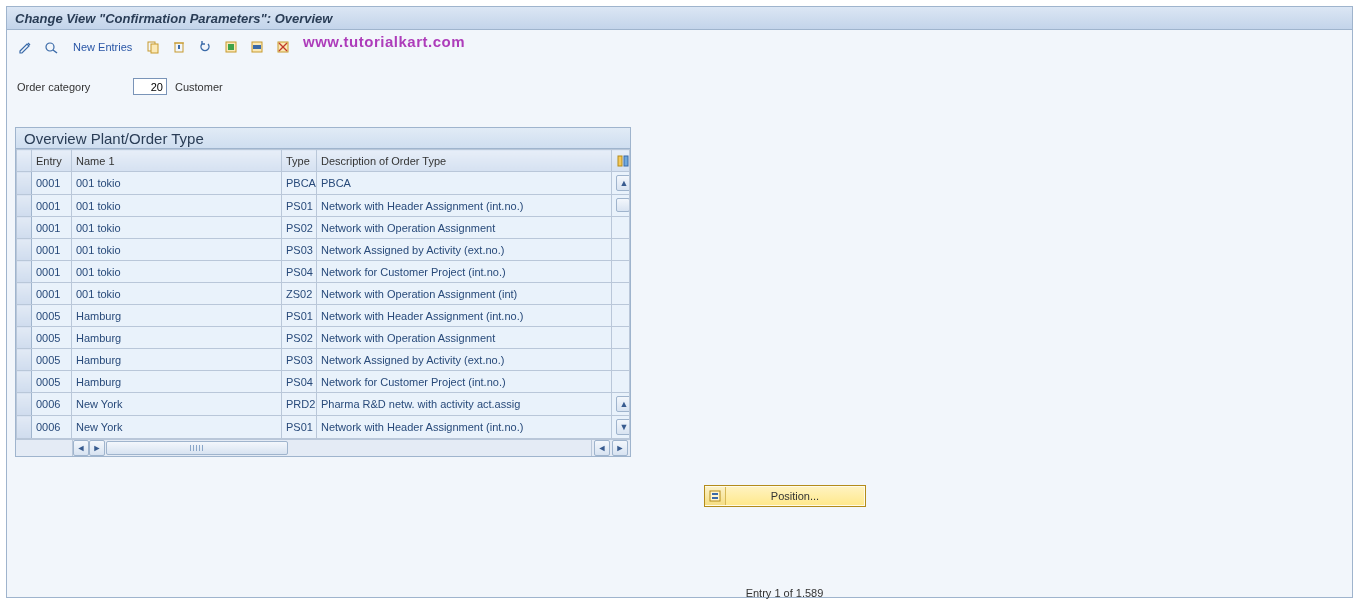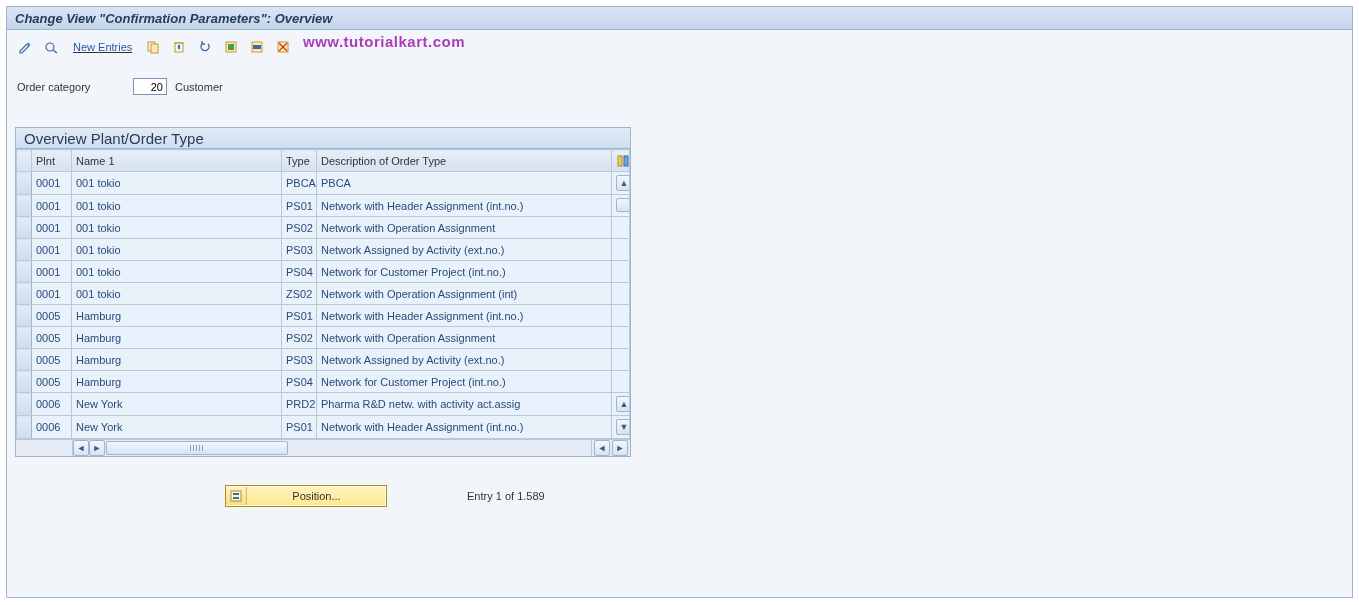--- a/index.html
+++ b/index.html
@@ -32,21 +32,20 @@
     font-size: 13px;
     color: #2a3d56;
   }
   .toolbar {
     height: 26px;
     display: flex;
     align-items: center;
     gap: 4px;
     padding: 4px 8px;
     position: relative;
-    text-decoration: underline;
   }
   .tbtn {
     display: inline-flex;
     align-items: center;
     justify-content: center;
     min-width: 18px;
     height: 18px;
     padding: 0 2px;
     cursor: pointer;
     border-radius: 2px;
@@ -219,20 +218,21 @@
     display:flex; align-items:center; justify-content:flex-end;
     padding-right:2px; gap:2px;
   }
 
   .footer-row {
     display:flex;
     align-items:center;
     gap: 80px;
     margin-top: 28px;
     margin-left: 210px;
+    flex-direction: column;
   }
   .position-btn {
     display:flex;
     align-items:center;
     width:160px;
     height:20px;
     border:1px solid #b38b1a;
     background: linear-gradient(#fff3c2,#ffe88a);
     box-shadow: inset 0 0 0 1px #fffbe8;
     cursor:pointer;
@@ -332,21 +332,21 @@
             <col class="c-sel">
               <col class="c-plnt">
               <col class="c-name">
               <col class="c-type">
               <col class="c-desc">
               <col class="c-sb">
           </colgroup>
           <thead>
             <tr>
               <th></th>
-              <th>Plnt</th>
+              <th>Entry</th>
               <th>Name 1</th>
               <th>Type</th>
               <th>Description of Order Type</th>
               <th class="tools">
                 <svg class="cfg-icon-svg" width="14" height="14" viewBox="0 0 14 14">
                     <rect x="2" y="2" width="4" height="10" fill="#f4c95d" stroke="#b38b1a"></rect>
                     <rect x="8" y="2" width="4" height="10" fill="#6fa8dc" stroke="#3a6aa8"></rect>
                   </svg>
               </th>
             </tr>

